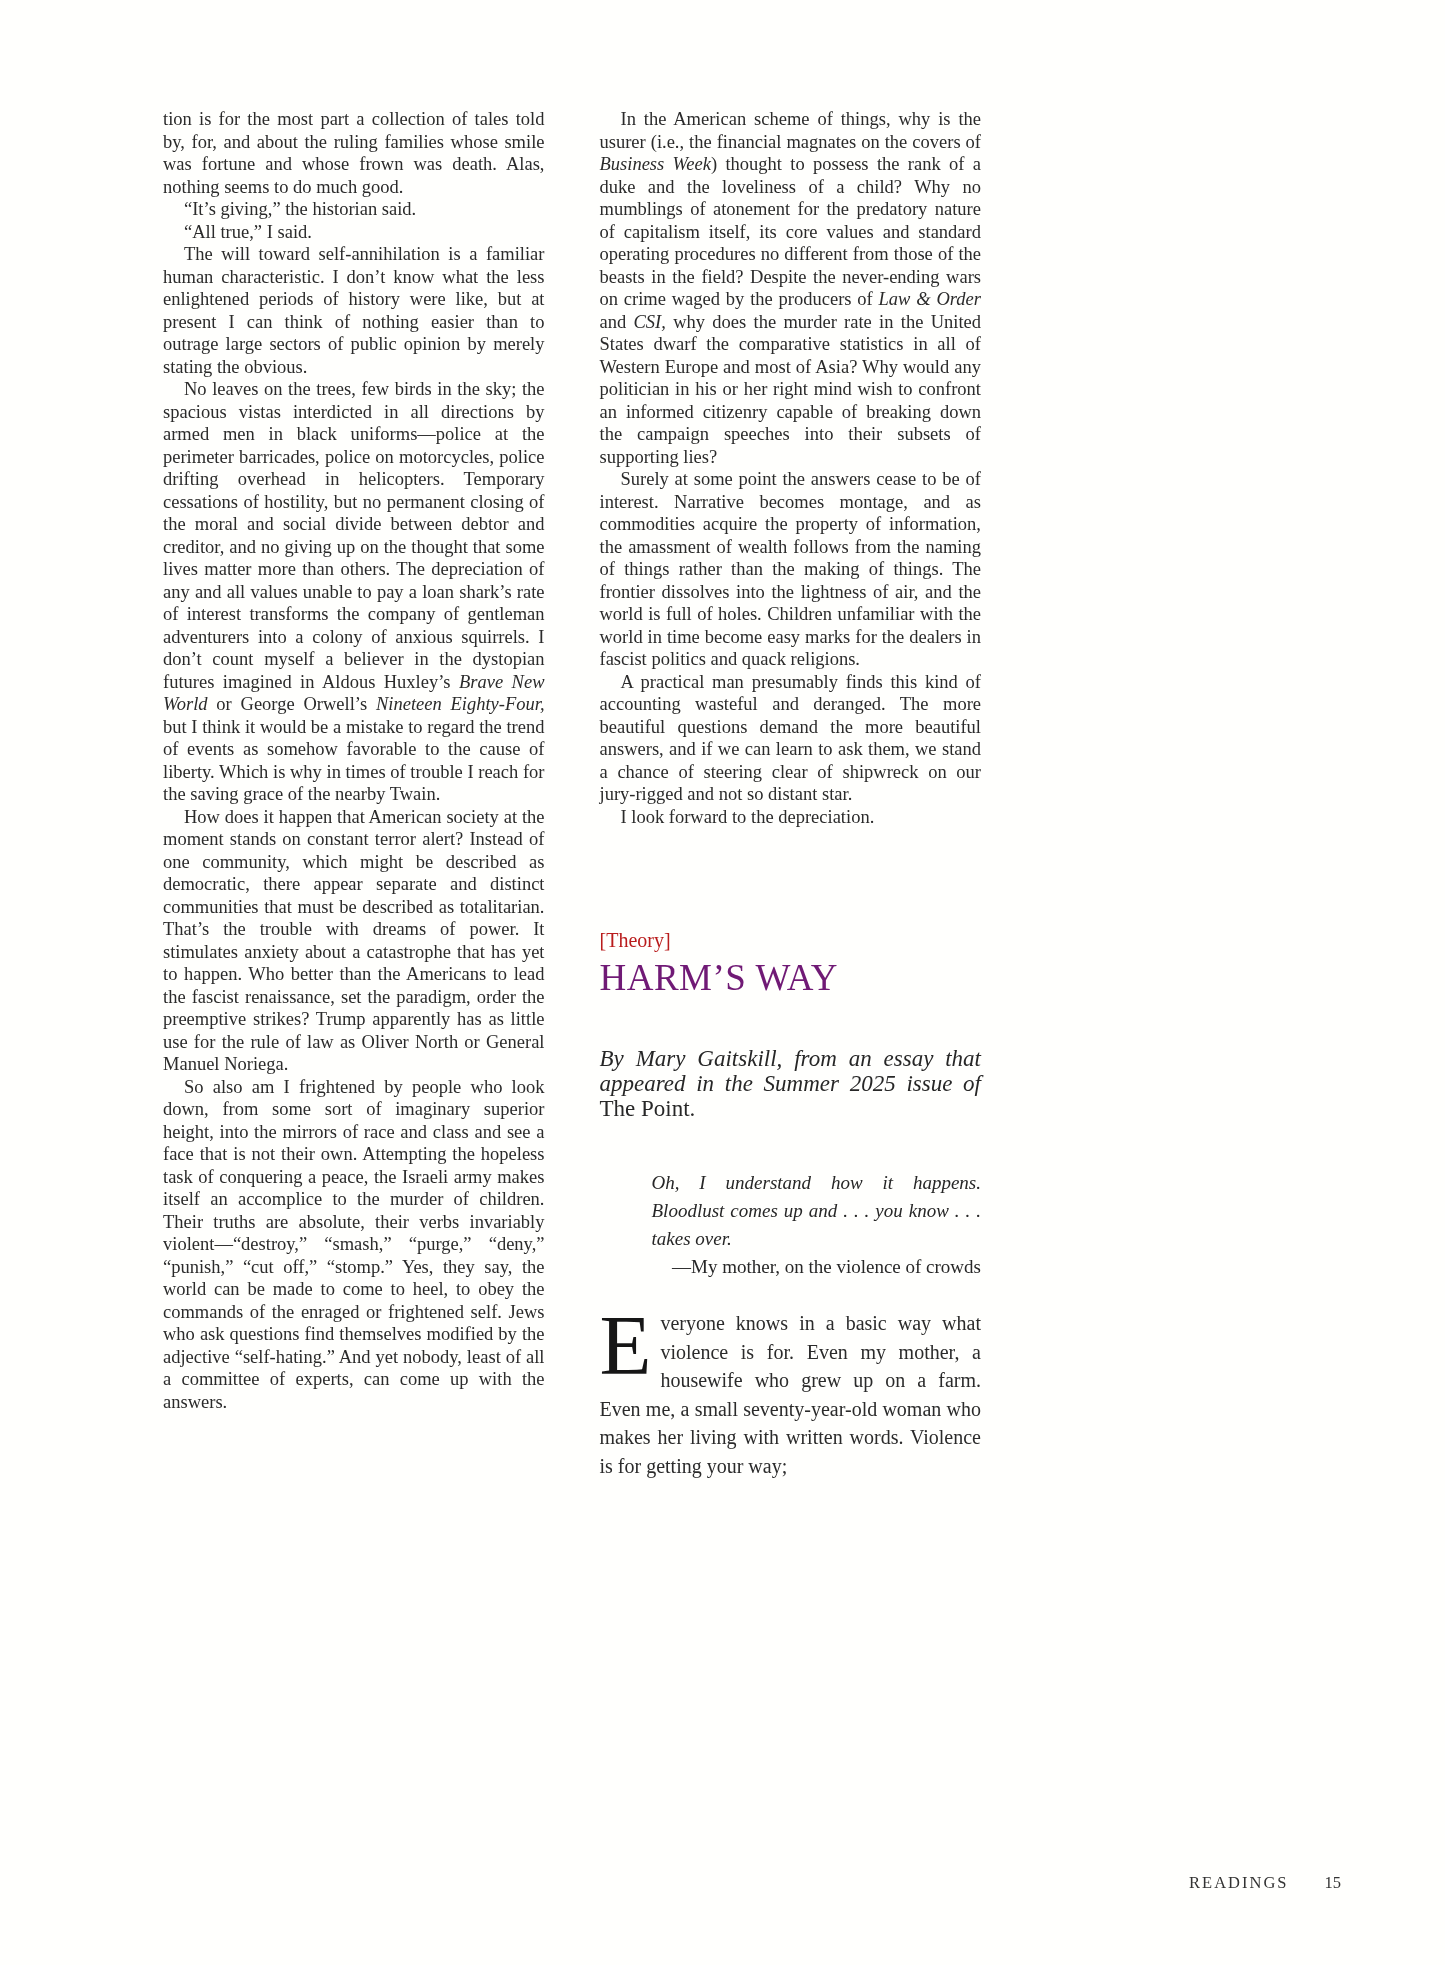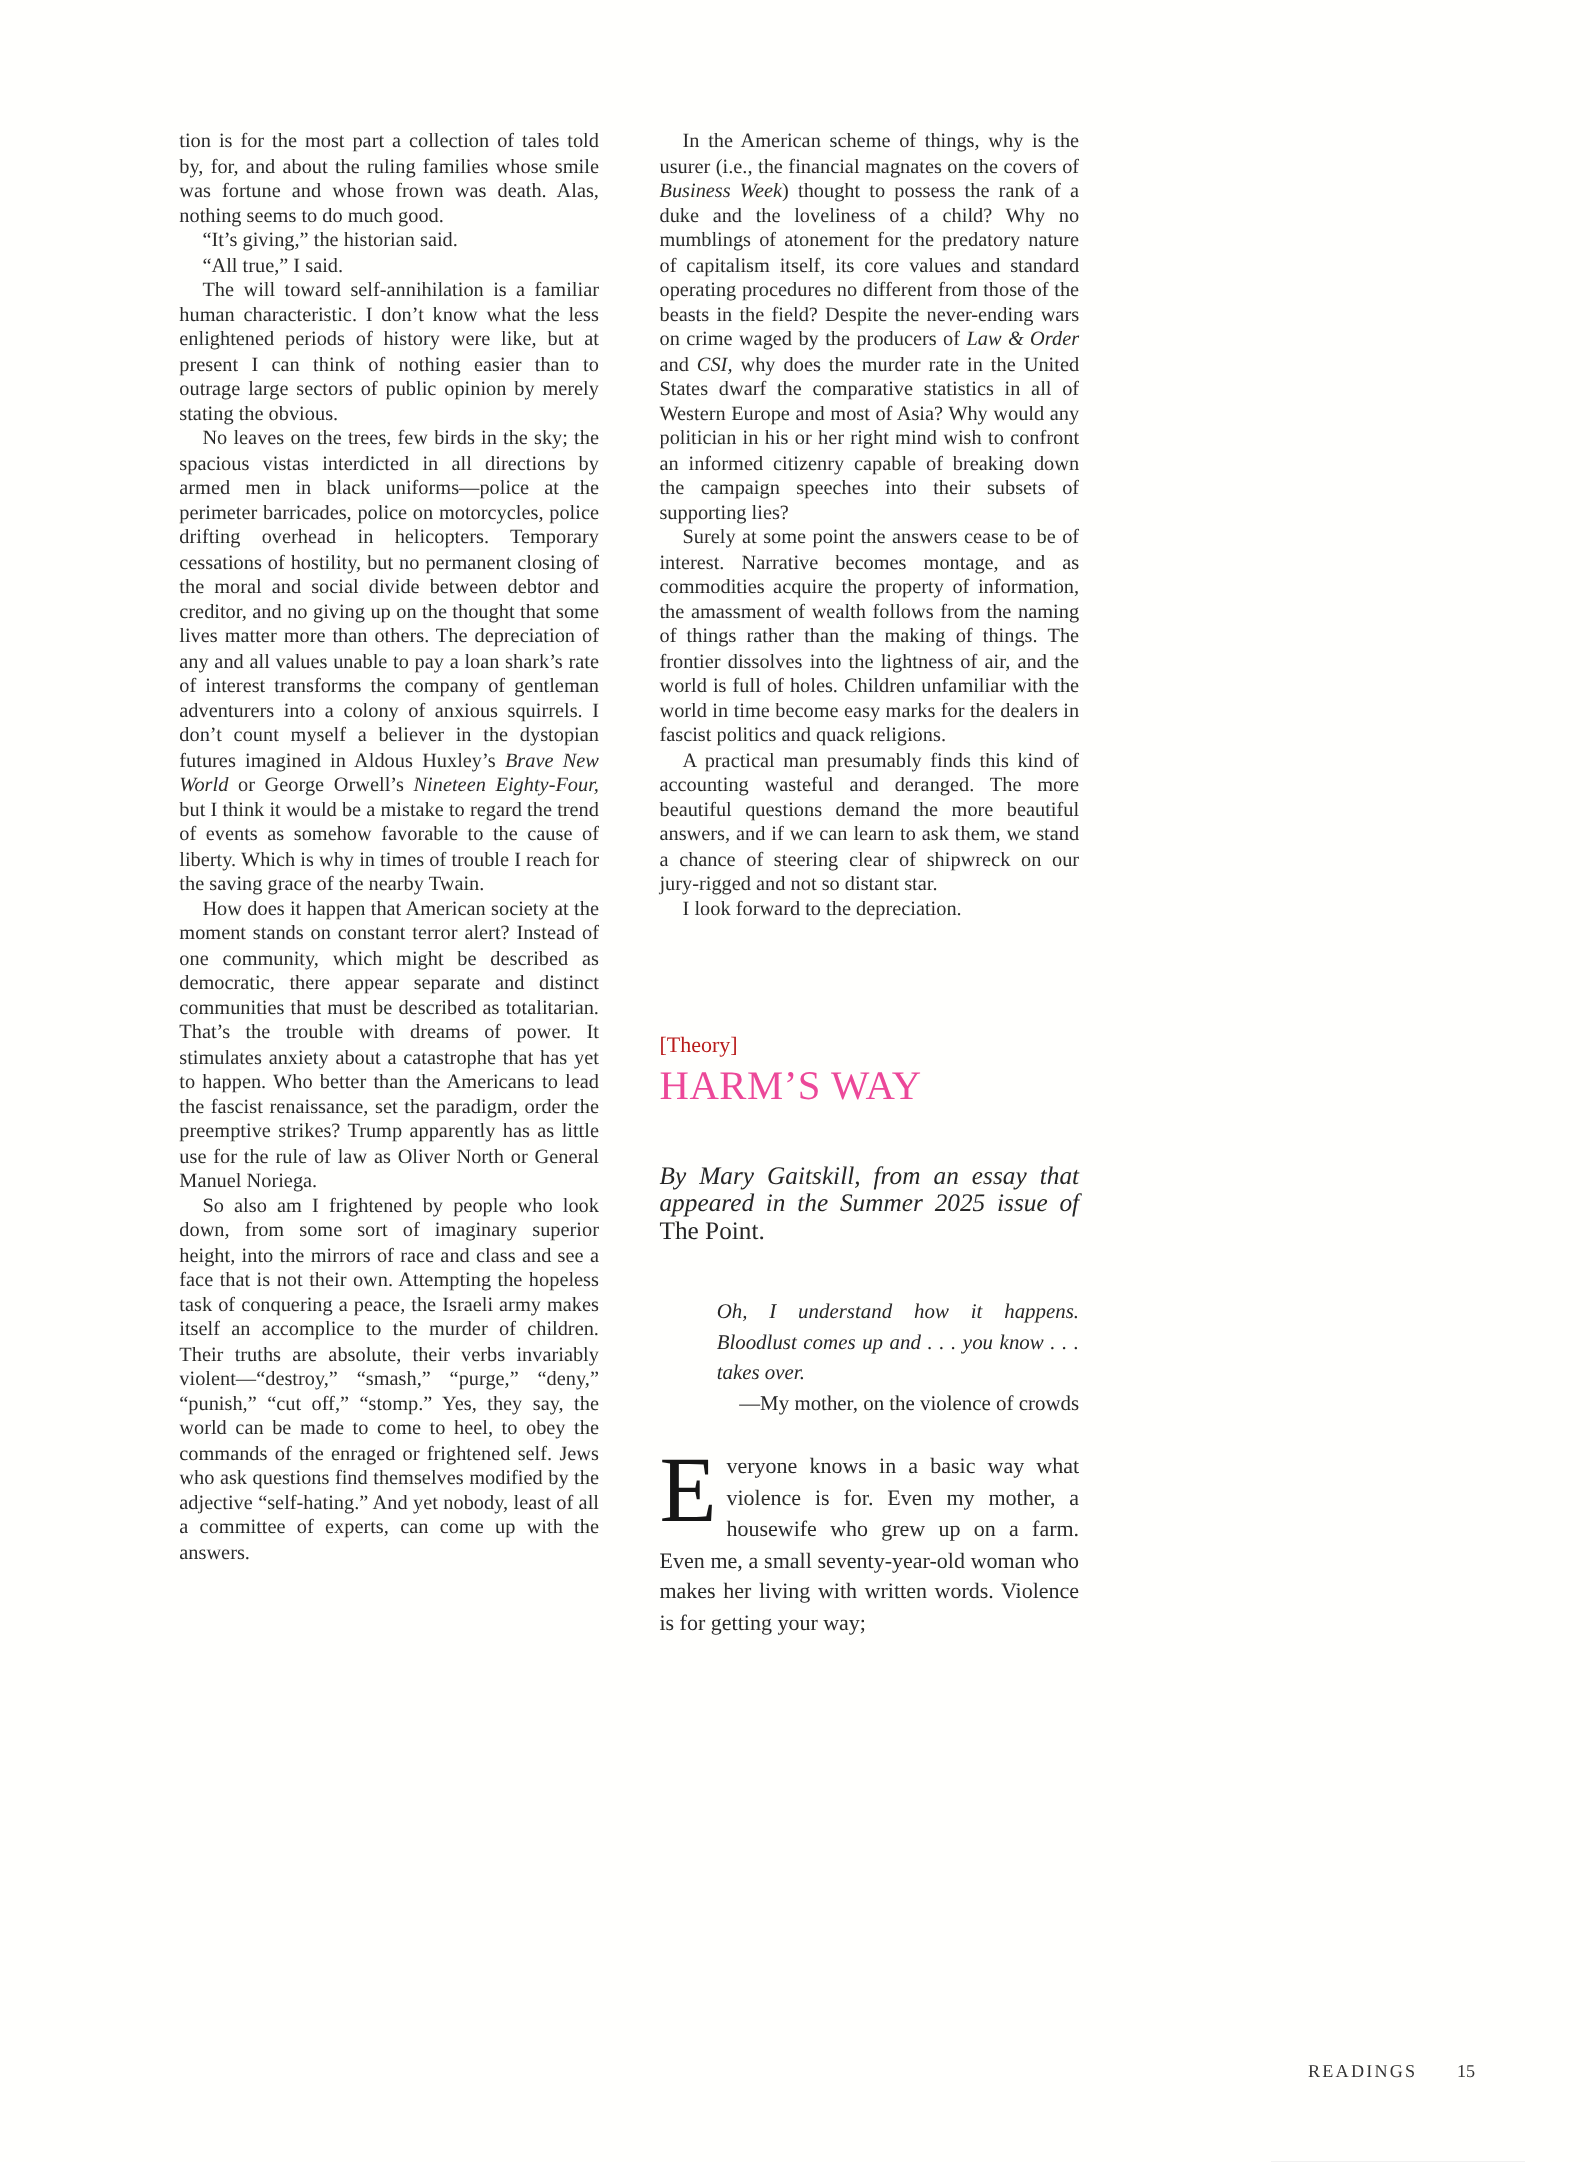--- a/index.html
+++ b/index.html
@@ -10,21 +10,21 @@
     height: 1965px;
     margin: 0 auto;
     background: #fffffd;
     color: #272727;
     font-family: "Liberation Serif", serif;
     overflow: hidden;
   }
   .text-block {
     position: absolute;
     left: 163px;
-    top: 118px;
+    top: 108px;
     width: 818px;
     display: flex;
     gap: 55px;
   }
   .column { width: 385px; }
   .para {
     font-size: 18.5px;
     line-height: 22.5px;
     text-align: justify;
     color: #2b2b2b;
@@ -38,21 +38,21 @@
     font-size: 20px;
     line-height: 24px;
     color: #b91c1c;
   }
   .article-title {
     margin-top: 5px;
     font-size: 37px;
     line-height: 42px;
     font-weight: normal;
     letter-spacing: 0.5px;
-    color: #ec4899;
+    color: #701a75;
   }
   .byline {
     margin-top: 47px;
     font-size: 23px;
     line-height: 25px;
     text-align: justify;
   }
   .epigraph {
     margin-top: 48px;
     margin-left: 52px;

